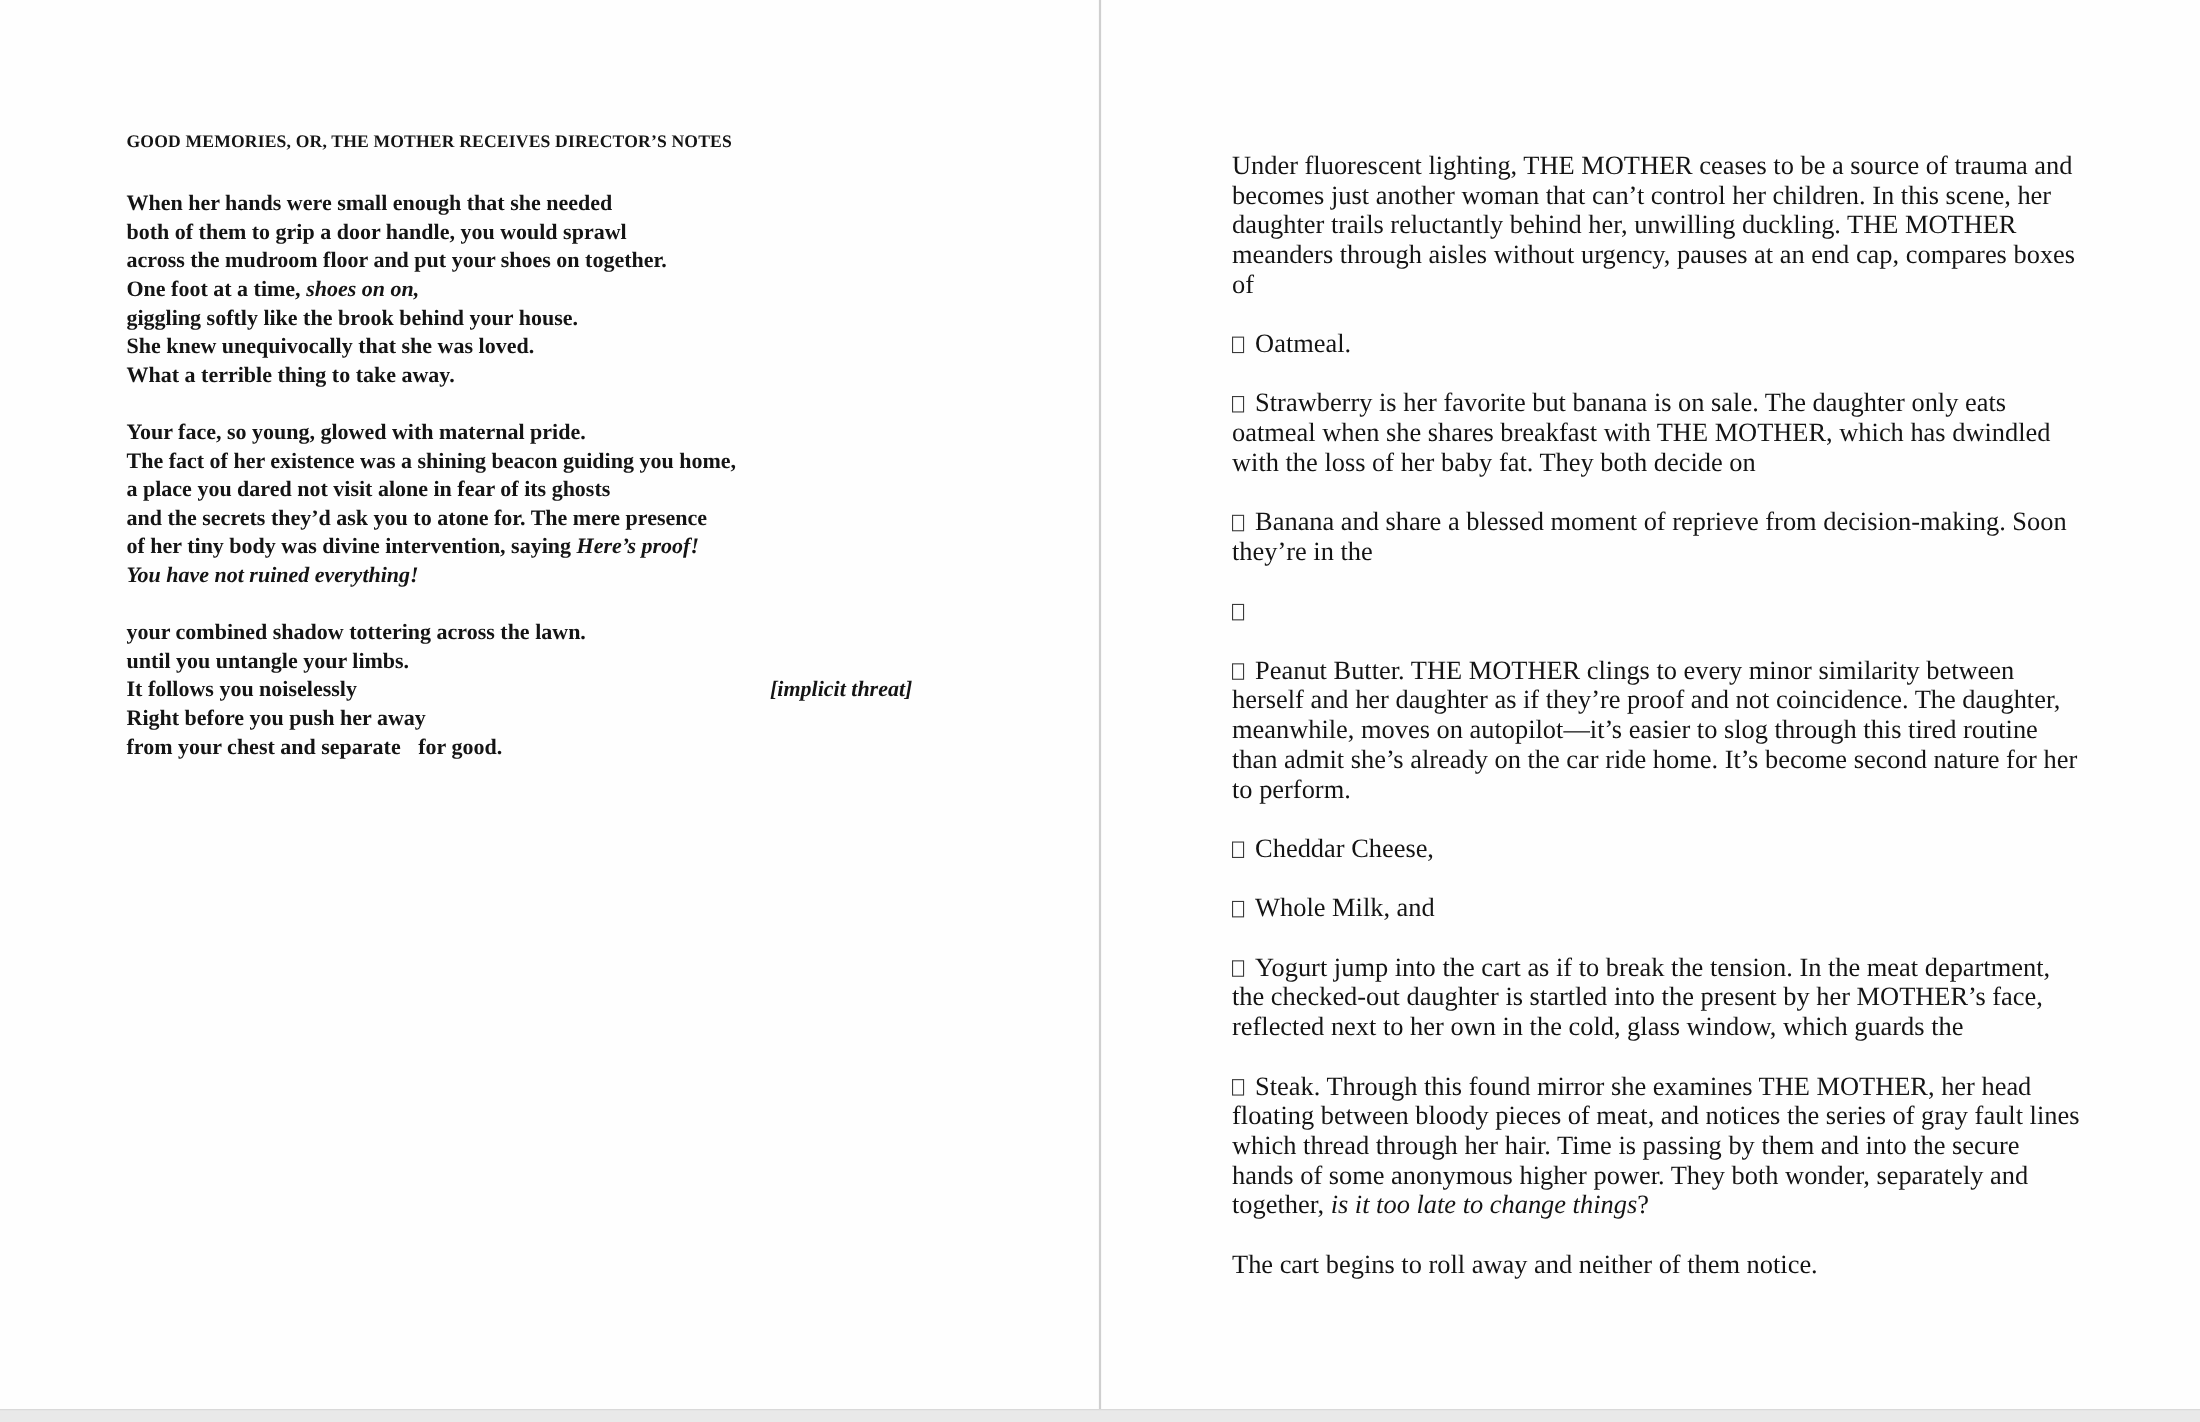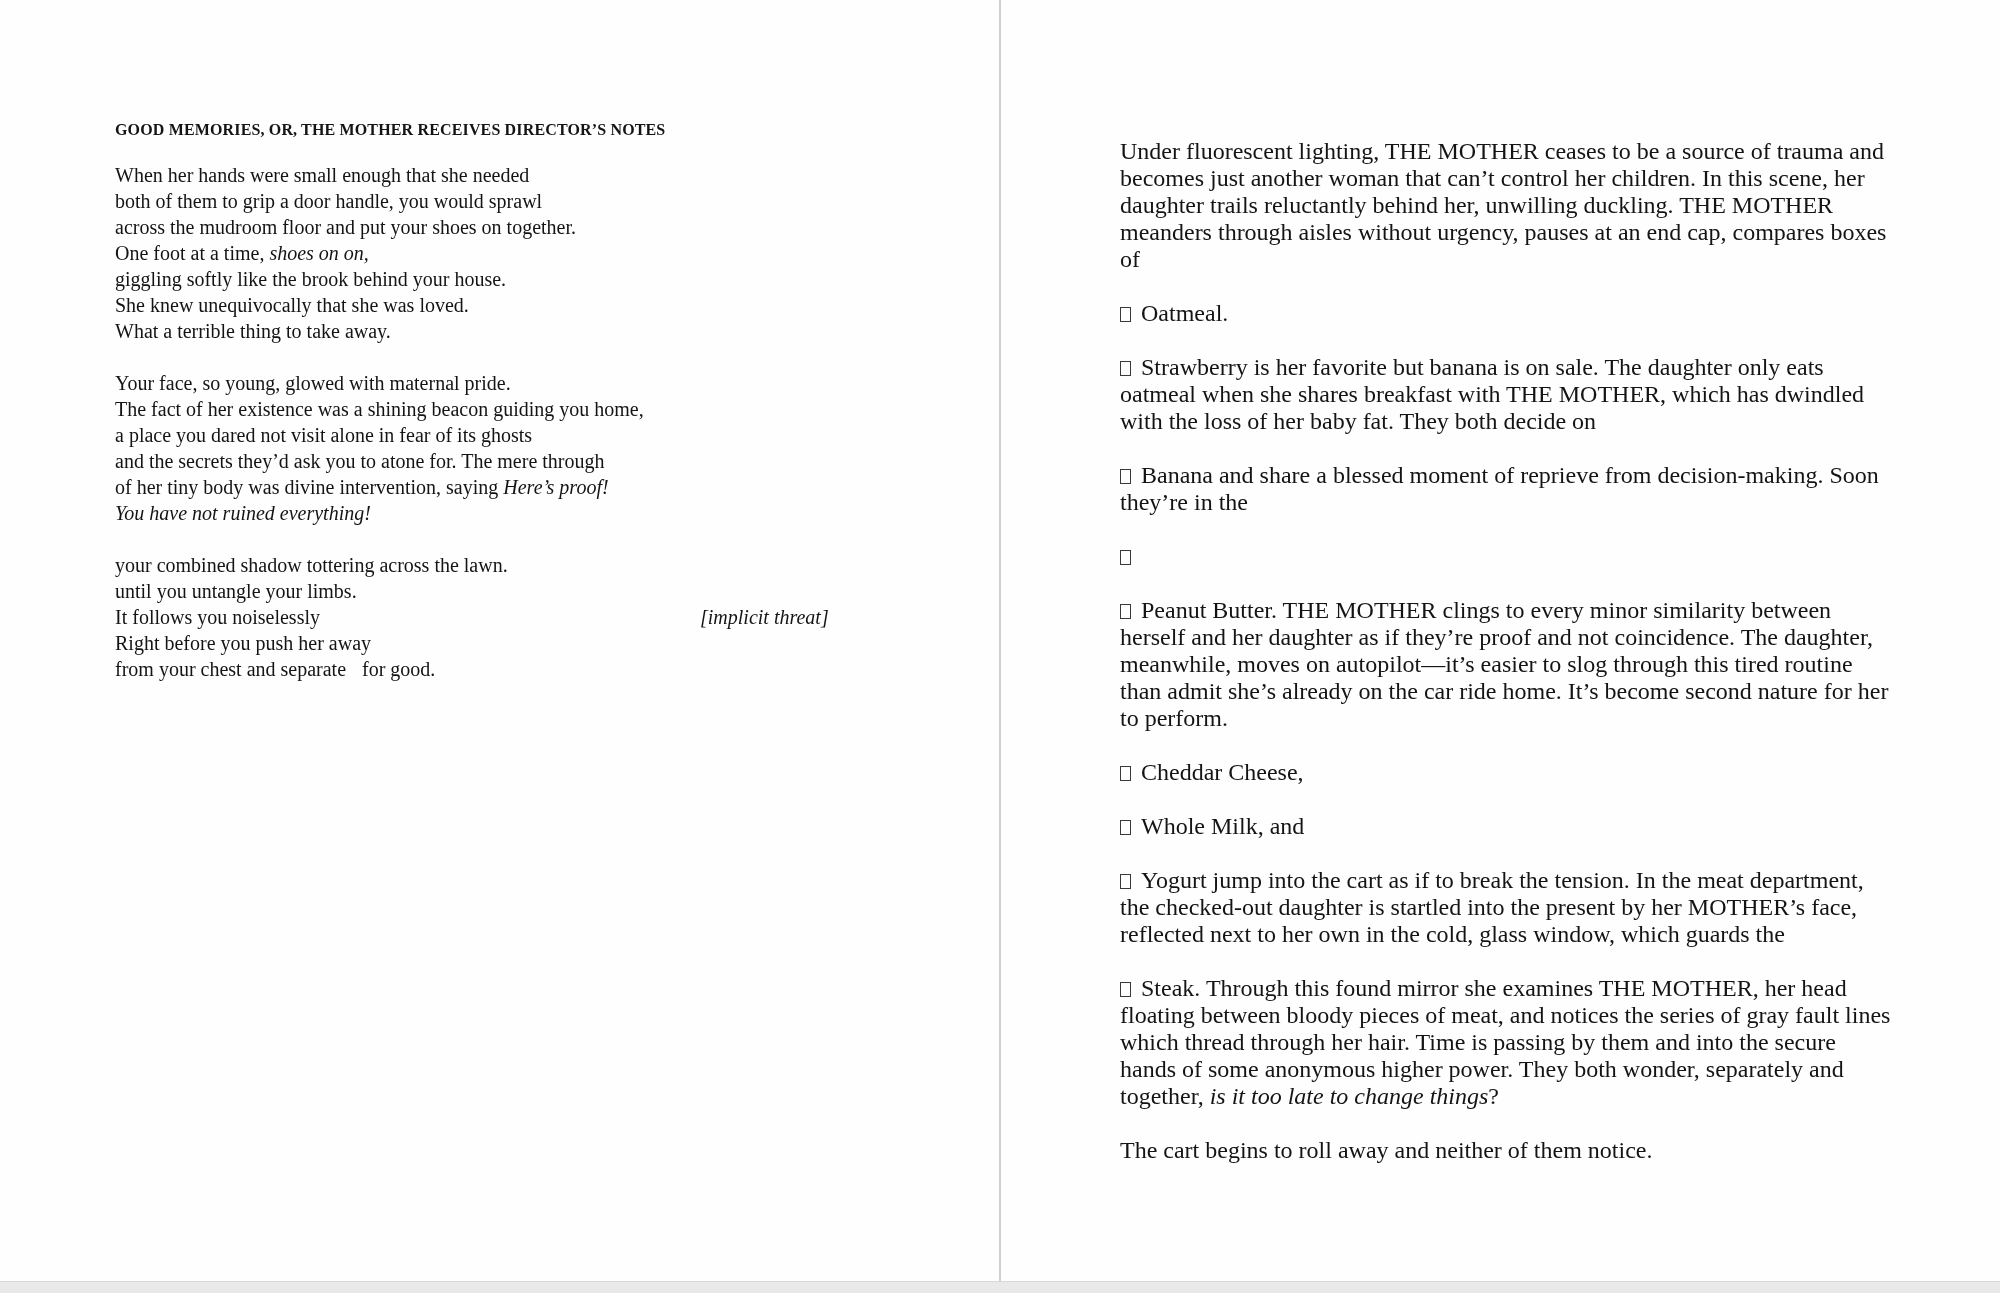--- a/index.html
+++ b/index.html
@@ -26,21 +26,21 @@
   .page-left  { left: 0;    width: 1000px; padding: 116px 0 0 115px; }
   .page-right { left: 1000px; width: 1000px; padding: 113px 0 0 120px; }
 
   h1.doc-title {
     font-size: 16px; font-weight: bold;
     margin: 0; line-height: 28px; letter-spacing: 0.15px;
   }
   .page-left  h1.doc-title { width: 740px; }
   .page-right h1.doc-title { width: 700px; }
 
-  .poem { margin-top: 18px; font-size: 20px; line-height: 26px; width: 820px; }
+  .poem { margin-top: 28px; font-size: 20px; line-height: 26px; width: 820px; font-weight: bold; }
   .stanza { margin-bottom: 26px; }
   .line { position: relative; white-space: pre-wrap; }
   .it { font-style: italic; }
   .abs { position: absolute; top: 0; }
   .gap { margin-left: 16px; }
 
   .prose { width: 775px; font-size: 24px; line-height: 27px; margin-top: 25px; }
   .prose p { margin: 0 0 27px 0; }
   .checkbox {
     display: inline-block;
@@ -64,21 +64,21 @@
           <div class="line"><span>across the mudroom floor and put your shoes on together.</span></div>
           <div class="line"><span>One foot at a time, </span><span class="it">shoes on on,</span></div>
           <div class="line"><span>giggling softly like the brook behind your house.</span></div>
           <div class="line"><span>She knew unequivocally that she was loved.</span></div>
           <div class="line"><span>What a terrible thing to take away.</span></div>
         </div>
         <div class="stanza">
           <div class="line"><span>Your face, so young, glowed with maternal pride.</span></div>
           <div class="line"><span>The fact of her existence was a shining beacon guiding you home,</span></div>
           <div class="line"><span>a place you dared not visit alone in fear of its ghosts</span></div>
-          <div class="line"><span>and the secrets they’d ask you to atone for. The mere through</span></div>
+          <div class="line"><span>and the secrets they’d ask you to atone for. The mere presence</span></div>
           <div class="line"><span>of her tiny body was divine intervention, saying </span><span class="it">Here’s proof!</span></div>
           <div class="line"><span class="it">You have not ruined everything!</span></div>
         </div>
         <div class="stanza">
           <div class="line"><span>your combined shadow tottering across the lawn.</span></div>
           <div class="line"><span>until you untangle your limbs.</span></div>
           <div class="line"><span>It follows you noiselessly</span><span class="it abs" style="left: 585px;">[implicit threat]</span></div>
           <div class="line"><span>Right before you push her away</span></div>
           <div class="line"><span>from your chest and separate</span><span class="gap">for good.</span></div>
         </div>

